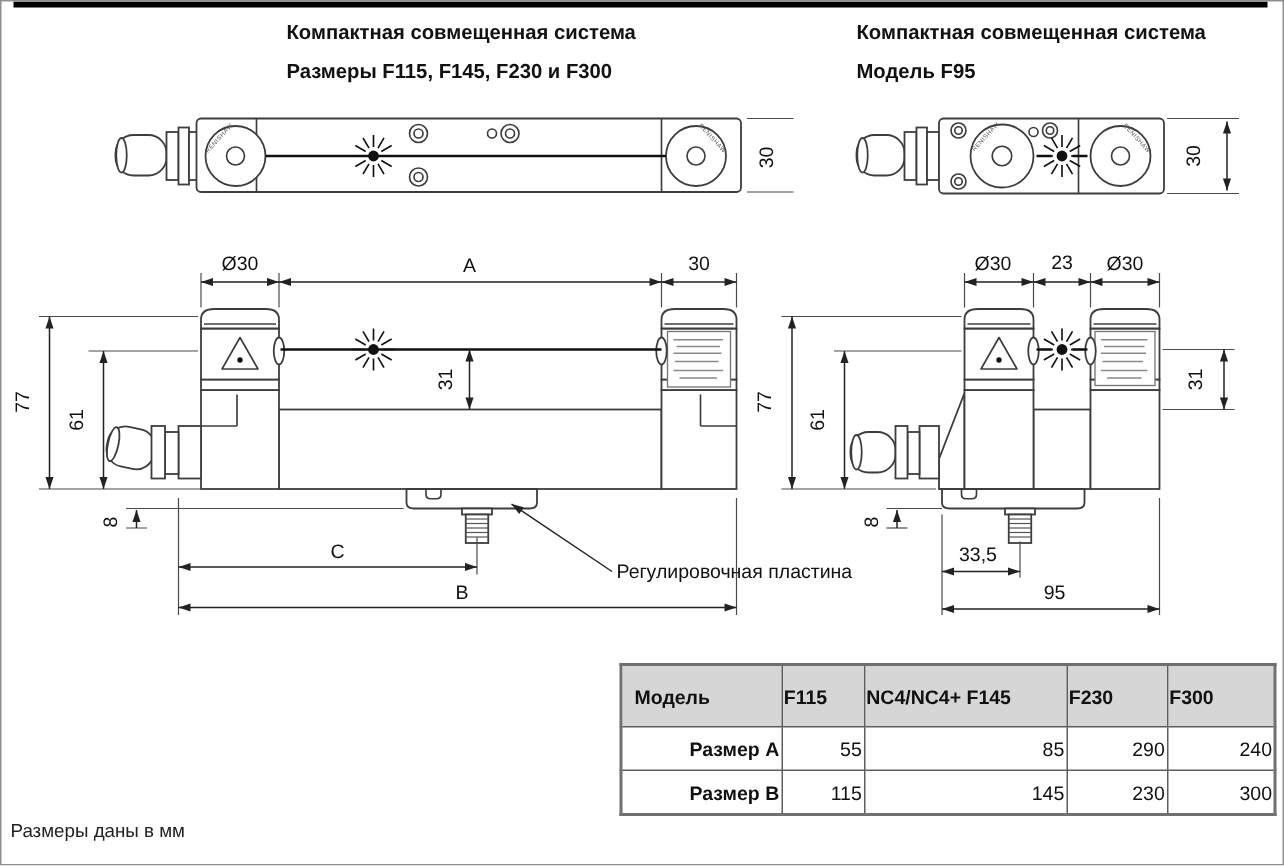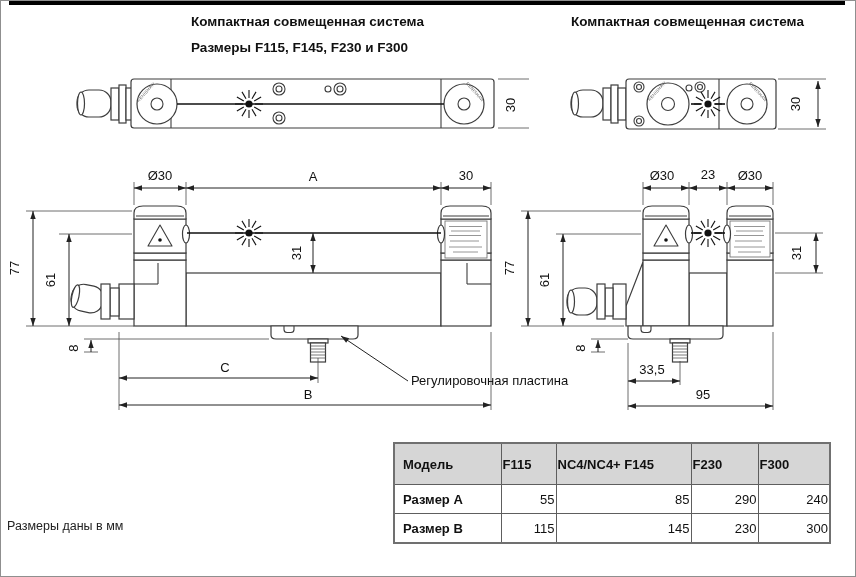--- a/index.html
+++ b/index.html
@@ -3,28 +3,28 @@
 <meta charset="utf-8">
 <style>
   html,body{margin:0;padding:0;background:#fff;}
   .page{position:relative;width:856px;height:577px;background:#fff;border:1px solid #8f8f8f;
         box-sizing:border-box;font-family:"Liberation Sans",sans-serif;overflow:hidden;}
   .topbar{position:absolute;left:8px;top:0;width:836px;height:4px;background:#000;}
   .title{position:absolute;font-weight:bold;font-size:13.5px;color:#111;line-height:26px;white-space:nowrap;}
   #title-left{left:190px;top:8px;}
   #title-right{left:570px;top:8px;}
   svg.draw{position:absolute;left:0;top:0;}
-  .footnote{position:absolute;left:6px;top:518px;font-size:12.5px;color:#222;}
-  table.dims{position:absolute;left:392px;top:441px;width:436px;border-collapse:collapse;
+  .footnote{position:absolute;left:6px;top:546px;font-size:12.5px;color:#222;}
+  table.dims{position:absolute;left:412px;top:441px;width:436px;border-collapse:collapse;
              table-layout:fixed;font-size:13px;color:#111;background:#fff;border:2px solid #707070;}
   table.dims th,table.dims td{border:1px solid #5e5e5e;overflow:hidden;white-space:nowrap;}
   table.dims th{background:#d6d6d6;font-weight:bold;height:38px;text-align:left;}
   table.dims th.lbl{text-align:left;padding-left:8px;}
   table.dims td{height:26px;text-align:right;}
-  table.dims td.lbl{font-weight:bold;text-align:left;padding-left:8px;}
+  table.dims td.lbl{font-weight:bold;text-align:right;padding-left:8px;}
   
   .out{fill:#fff;stroke:#3d3d3d;stroke-width:1.2;}
   .ol {fill:none;stroke:#3d3d3d;stroke-width:1.1;}
   .ext{stroke:#4a4a4a;stroke-width:0.8;fill:none;}
   .dim{stroke:#222;stroke-width:1;fill:none;}
   .beam{stroke:#111;stroke-width:1.6;}
   .lbl-line{stroke:#8a8a8a;stroke-width:0.9;}
   text.dimt{font-family:"Liberation Sans",sans-serif;font-size:13px;fill:#111;}
   text.tiny{font-family:"Liberation Sans",sans-serif;font-size:4.2px;fill:#555;letter-spacing:.3px;}
 </style>
@@ -33,20 +33,21 @@
 
 <div class="page">
   <div class="topbar"></div>
 
   <div class="title" id="title-left">
     <div>Компактная совмещенная система</div>
     <div>Размеры F115, F145, F230 и F300</div>
   </div>
   <div class="title" id="title-right">
     <div>Компактная совмещенная система</div>
+    <div>Модель F95</div>
   </div>
 
   <svg class="draw" width="856" height="577" viewBox="0 0 856 577">
     <defs>
       <marker id="arr" markerWidth="10" markerHeight="8" refX="8.5" refY="3" orient="auto-start-reverse" markerUnits="userSpaceOnUse">
         <path d="M0.5,0.3 L8.5,3 L0.5,5.7 Z" fill="#222"></path>
       </marker>
       <g id="star">
         <circle r="3.6" fill="#111"></circle>
         <g stroke="#111" stroke-width="1.1">

